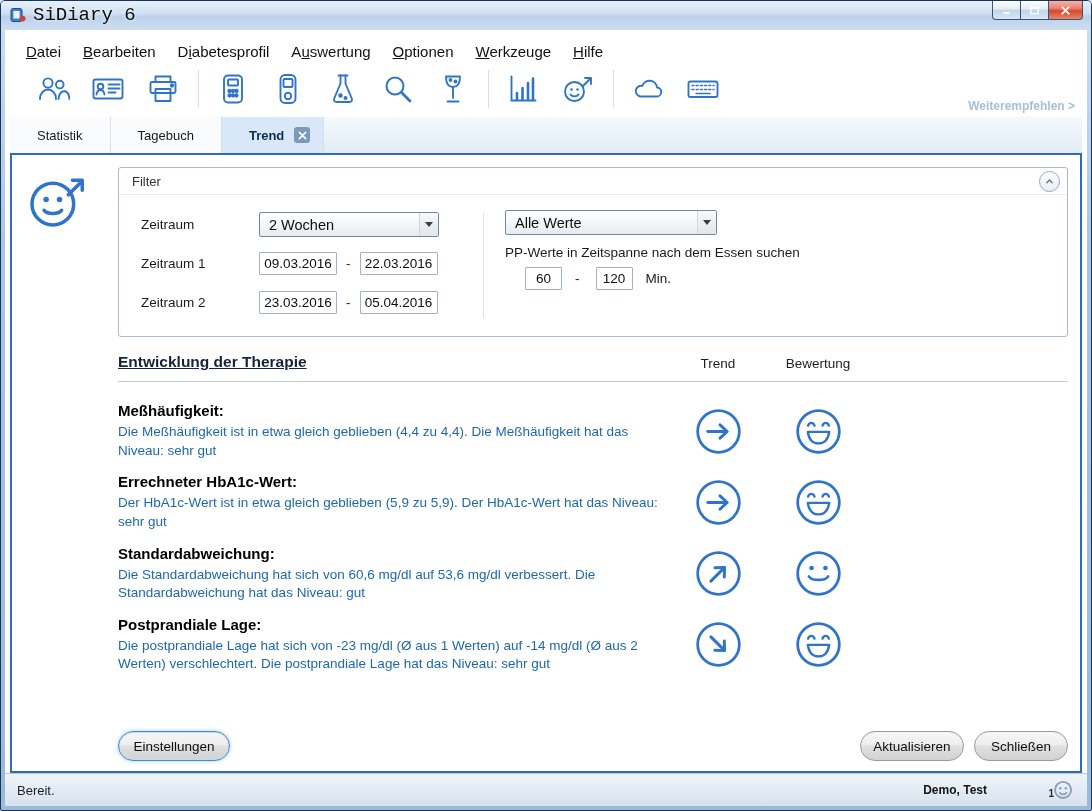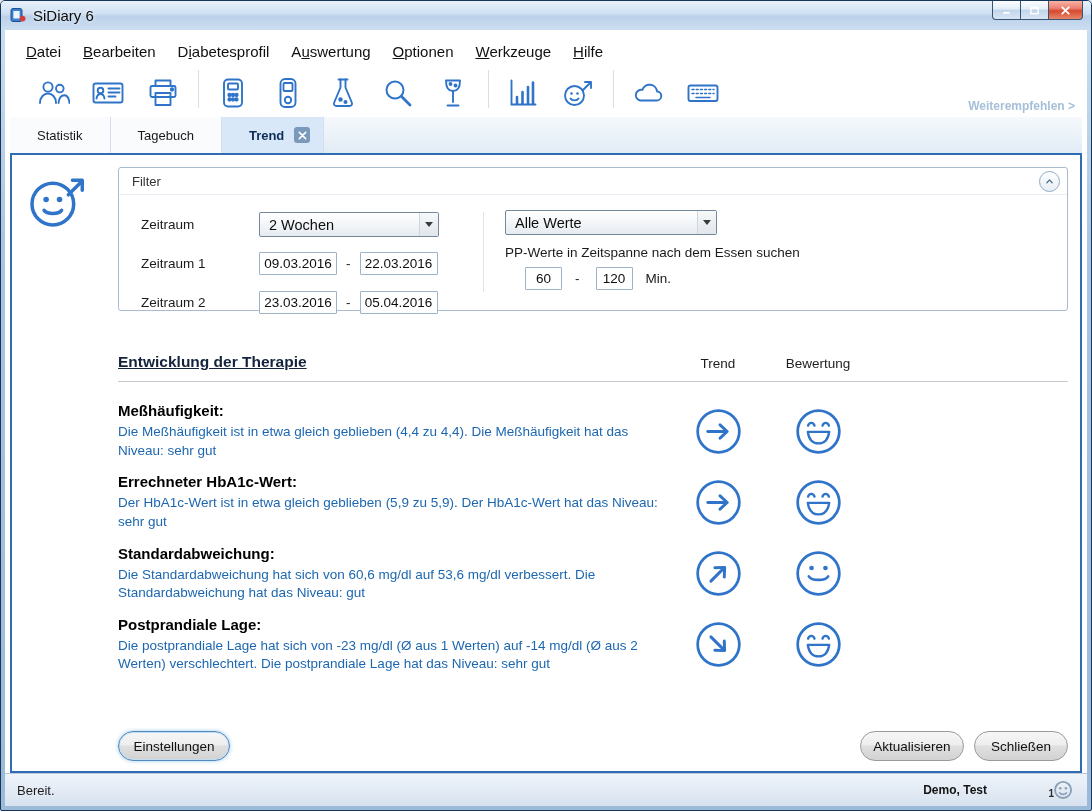--- a/index.html
+++ b/index.html
@@ -7,51 +7,51 @@
   .window{
     position:relative;width:1092px;height:811px;overflow:hidden;
     background:linear-gradient(180deg,#cfe0f1,#aac5e1 30%,#9cb9d8);
     border:1px solid #16365c;border-radius:5px 5px 2px 2px;
     font-family:"Liberation Sans",sans-serif;
   }
   
   .titlebar{height:28px;display:flex;align-items:center;gap:7px;padding:0 9px;
     background:linear-gradient(180deg,#e8f1fb,#cfe0f2 45%,#bbd1e9 55%,#cbddf0);position:relative;}
   .app-icon svg{width:16px;height:16px;display:block;}
-  .title{font-size:15px;color:#0c0c0c;text-shadow:0 0 4px rgba(255,255,255,.95);}
+  .title{font-size:19px;color:#0c0c0c;text-shadow:0 0 4px rgba(255,255,255,.95);font-family:Liberation Mono, monospace;}
   .win-controls{position:absolute;top:0;right:8px;display:flex;}
   .winbtn{width:29px;height:19px;border:1px solid #3a5370;border-top:none;display:flex;align-items:center;justify-content:center;}
   .winbtn svg{width:11px;height:11px;display:block;}
   .winbtn.min{border-radius:0 0 0 4px;background:linear-gradient(#fdfeff,#e2edf8 45%,#c1d5e9 50%,#d7e6f5);}
   .winbtn.max{margin-left:-1px;background:linear-gradient(#fdfeff,#e2edf8 45%,#c1d5e9 50%,#d7e6f5);}
   .winbtn.close{margin-left:-1px;width:35px;border-radius:0 0 4px 0;
     background:linear-gradient(#f7b2a4,#ec8173 40%,#d4492f 55%,#e8876a);}
   
   .app{position:absolute;left:4px;right:4px;top:29px;bottom:4px;background:#fff;display:flex;flex-direction:column;}
   
   .menubar{display:flex;align-items:flex-end;height:35px;padding:3px 10px 0;}
   .menu-item{padding:5px 11px;font-size:15px;color:#101010;cursor:default;white-space:nowrap;}
   
-  .toolbar{display:flex;align-items:flex-end;height:52px;padding:0 10px 4px 28px;position:relative;}
+  .toolbar{display:flex;align-items:center;height:52px;padding:0 10px 4px 28px;position:relative;}
   .tool{width:40px;height:40px;display:flex;align-items:center;justify-content:center;margin-right:15px;}
   .tool svg{width:34px;height:34px;display:block;}
   .tsep{width:1px;align-self:stretch;margin:5px 14px 5px 0;background:#d8dee5;}
   .referral{position:absolute;right:12px;bottom:4px;font-size:12px;font-weight:bold;color:#a6bfd9;cursor:pointer;}
   
   .tabbar{display:flex;margin:0 5px;height:36px;background:linear-gradient(#f5f9fc,#e2ecf5);}
   .tab{display:flex;align-items:center;padding:0 27px;font-size:13px;color:#191919;background:#f9fbfd;border-right:1px solid #d4dfeb;cursor:pointer;}
   .tab.active{background:#d8e8f8;font-weight:bold;color:#0e2d55;padding-right:13px;}
   .tab-close{width:16px;height:16px;margin-left:10px;background:#7b99bb;border-radius:3px;display:flex;align-items:center;justify-content:center;cursor:pointer;}
   .tab-close svg{width:9px;height:9px;display:block;}
   
   .content{flex:1;margin:0 5px;background:#fff;border:2px solid #2f6cb3;position:relative;}
   .big-trend{position:absolute;left:14px;top:14px;width:64px;height:64px;}
   .big-trend svg{width:64px;height:64px;display:block;}
   
-  .filter-box{position:absolute;left:106px;right:12px;top:12px;height:144px;border:1px solid #a9bccf;border-radius:3px;background:#fff;}
+  .filter-box{position:absolute;left:106px;right:12px;top:12px;height:170px;border:1px solid #a9bccf;border-radius:3px;background:#fff;}
   .filter-header{height:27px;display:flex;align-items:center;padding:0 13px;font-size:13px;color:#333;border-bottom:1px solid #e9eef4;}
   .collapse-btn{position:absolute;right:7px;top:3px;width:21px;height:21px;border:1px solid #93a9c0;border-radius:50%;
     background:linear-gradient(#ffffff,#e7eef5);display:flex;align-items:center;justify-content:center;cursor:pointer;}
   .collapse-btn svg{width:13px;height:13px;display:block;}
   .filter-left{position:absolute;left:22px;top:44px;}
   .f-row{display:flex;align-items:center;height:25px;margin-bottom:14px;}
   .f-label{width:118px;font-size:13.5px;color:#1b1b1b;}
   .combo{display:flex;align-items:center;border:1px solid #75879a;border-radius:2px;height:25px;
     background:linear-gradient(#ffffff,#f2f5f8 55%,#e6ebf0);cursor:pointer;}
   .combo-value{flex:1;padding-left:9px;font-size:14.5px;color:#0e0e0e;white-space:nowrap;}

